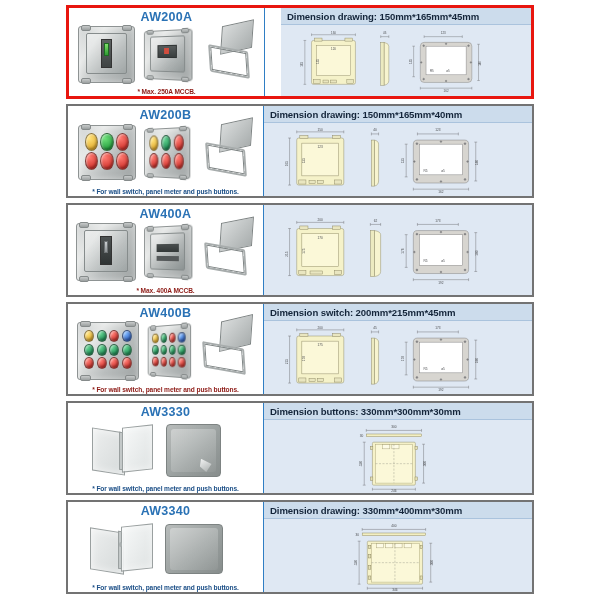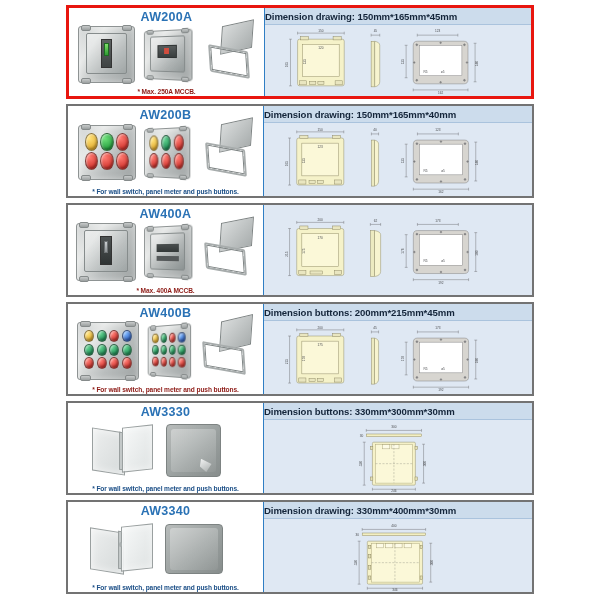--- a/index.html
+++ b/index.html
@@ -73,31 +73,31 @@
         border:1px solid #7d8382; }
   .cab .gl{ position:absolute; inset:7%; border-radius:3px;
         background:linear-gradient(150deg,rgba(255,255,255,.35),rgba(255,255,255,.05)); }
   .door{ position:absolute; border:1px solid #9aa0a0;
         background:linear-gradient(120deg,rgba(236,238,238,.95),rgba(206,211,211,.85));
         box-shadow:inset 0 0 8px rgba(255,255,255,.7); }
 
   
   .dim{ position:relative; flex:1; background:#dfe8f3; display:flex; flex-direction:column; }
   .dimhead{ height:17px; background:#ccdcec; border-bottom:1px solid #aac3dd;
-            display:flex; align-items:center; 
+            display:flex; align-items:center; padding-left:6px;
             font-size:9.6px; font-weight:bold; color:#14253a; letter-spacing:-.1px; }
   .dimbody{ position:relative; flex:1; }
   .dimbody svg{ position:absolute; inset:0; width:100%; height:100%; }
 </style>
 </head>
 <body>
 
 <div id="sheet">
 
-  <div class="row red" style="top:5px;">
+  <div class="row red" style="top:5px;gap:16px;">
     <div class="prod">
       <div class="model">AW200A</div>
       <div class="shots">
 
         <div class="shot" style="left:9px;top:2px;width:57px;height:57px;">
           <div class="box">
               <div class="inner"></div>
             <div class="lug tl"></div>
               <div class="lug tr"></div>
               <div class="lug bl"></div>
@@ -451,21 +451,21 @@
         </div>
         <div class="lid" style="left:126px;top:0px;width:64px;height:60px;">
           <div class="panel" style="left:26px;top:-2px;width:32px;height:30px;transform:skewY(-17deg) rotate(4deg);"></div>
           <div class="frame" style="left:9px;top:25px;width:42px;height:26px;transform:skewY(14deg) rotate(-4deg);"></div>
         </div>
       </div>
       <div class="note red">* For wall switch, panel meter and push buttons.</div>
     </div>
 
     <div class="dim">
-      <div class="dimhead">Dimension buttons: 200mm*215mm*45mm</div>
+      <div class="dimhead">Dimension switch: 200mm*215mm*45mm</div>
       <div class="dimbody">
         <svg viewBox="0 0 262 70" preserveAspectRatio="xMidYMid meet">
           <g stroke="#6d6f72" stroke-width=".45" fill="none" font-family="Liberation Sans, sans-serif" font-size="3.1">
             <rect x="32" y="14" width="46" height="46" rx="2" fill="#f5f2c9" stroke="#8a8560"></rect>
             <rect x="37" y="19" width="36" height="32" fill="#fbf8d8" stroke="#8a8560"></rect>
             <rect x="35" y="11.5" width="8" height="3.2" fill="#e9e6c0" stroke="#8a8560"></rect>
             <rect x="67" y="11.5" width="8" height="3.2" fill="#e9e6c0" stroke="#8a8560"></rect>
             <rect x="34" y="55" width="7" height="4" fill="#e9e6c0" stroke="#8a8560"></rect>
             <rect x="44" y="55.5" width="6" height="3" fill="#e9e6c0" stroke="#8a8560"></rect>
             <rect x="52" y="55.5" width="6" height="3" fill="#e9e6c0" stroke="#8a8560"></rect>

